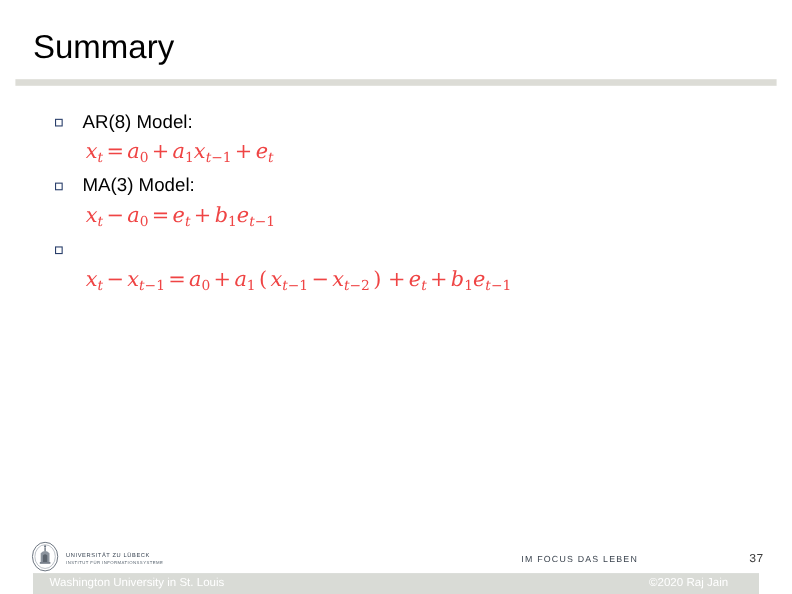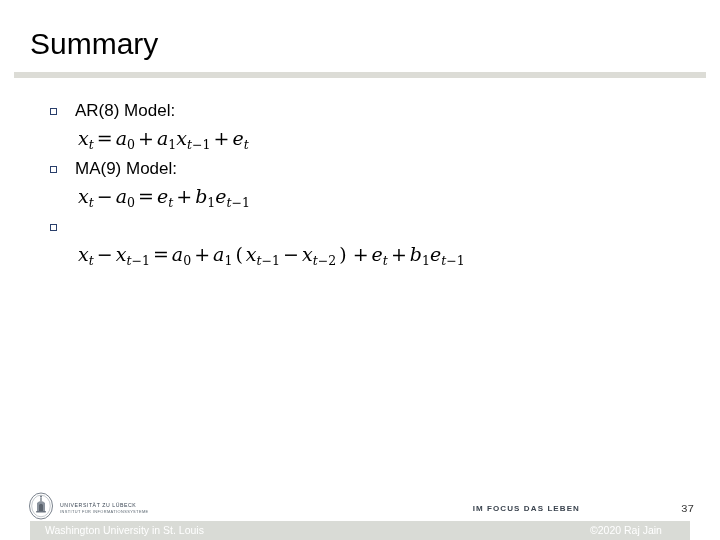--- a/index.html
+++ b/index.html
@@ -86,21 +86,21 @@
   }
 
   
   .equation {
     position: absolute;
     left: 78px;
     font-family: "DejaVu Serif", "Liberation Serif", serif;
     font-style: italic;
     font-size: 19px;
     line-height: 24px;
-    color: #000000;
+    color: #ef4444;
     white-space: nowrap;
   }
   .equation .op {
     font-style: normal;
     padding: 0 3px;
   }
   .equation .num {
     font-style: normal;
   }
   .equation sub {
@@ -152,21 +152,21 @@
     color: #5d6873;
     line-height: 5.5px;
     white-space: nowrap;
   }
 
   .tagline {
     position: absolute;
     right: 52px;
     top: 504px;
     font-size: 8px;
-    font-weight: bold;
+    font-weight: normal;
     letter-spacing: 1.1px;
     color: #3b444f;
     white-space: nowrap;
   }
 
   .slide-number {
     position: absolute;
     left: 681px;
     top: 503px;
     font-size: 11px;
@@ -225,21 +225,21 @@
         <span class="bullet-text">AR(8) Model:</span>
       </div>
       <div class="equation" id="eq-ar1">
         <span>x<sub>t</sub><span class="op">=</span>a<sub><span class="num">0</span></sub><span class="op">+</span>a<sub><span class="num">1</span></sub>x<sub>t<span class="num">−1</span></sub><span class="op">+</span>e<sub>t</sub></span>
       </div>
     </div>
 
     <div class="bullet-block">
       <div class="bullet-line" id="line-ma1">
         <span class="bullet-marker"></span>
-        <span class="bullet-text">MA(9) Model:</span>
+        <span class="bullet-text">MA(3) Model:</span>
       </div>
       <div class="equation" id="eq-ma1">
         <span>x<sub>t</sub><span class="op">−</span>a<sub><span class="num">0</span></sub><span class="op">=</span>e<sub>t</sub><span class="op">+</span>b<sub><span class="num">1</span></sub>e<sub>t<span class="num">−1</span></sub></span>
       </div>
     </div>
 
     <div class="bullet-block">
       <div class="bullet-line" id="line-arima">
         <span class="bullet-marker"></span>
       </div>

